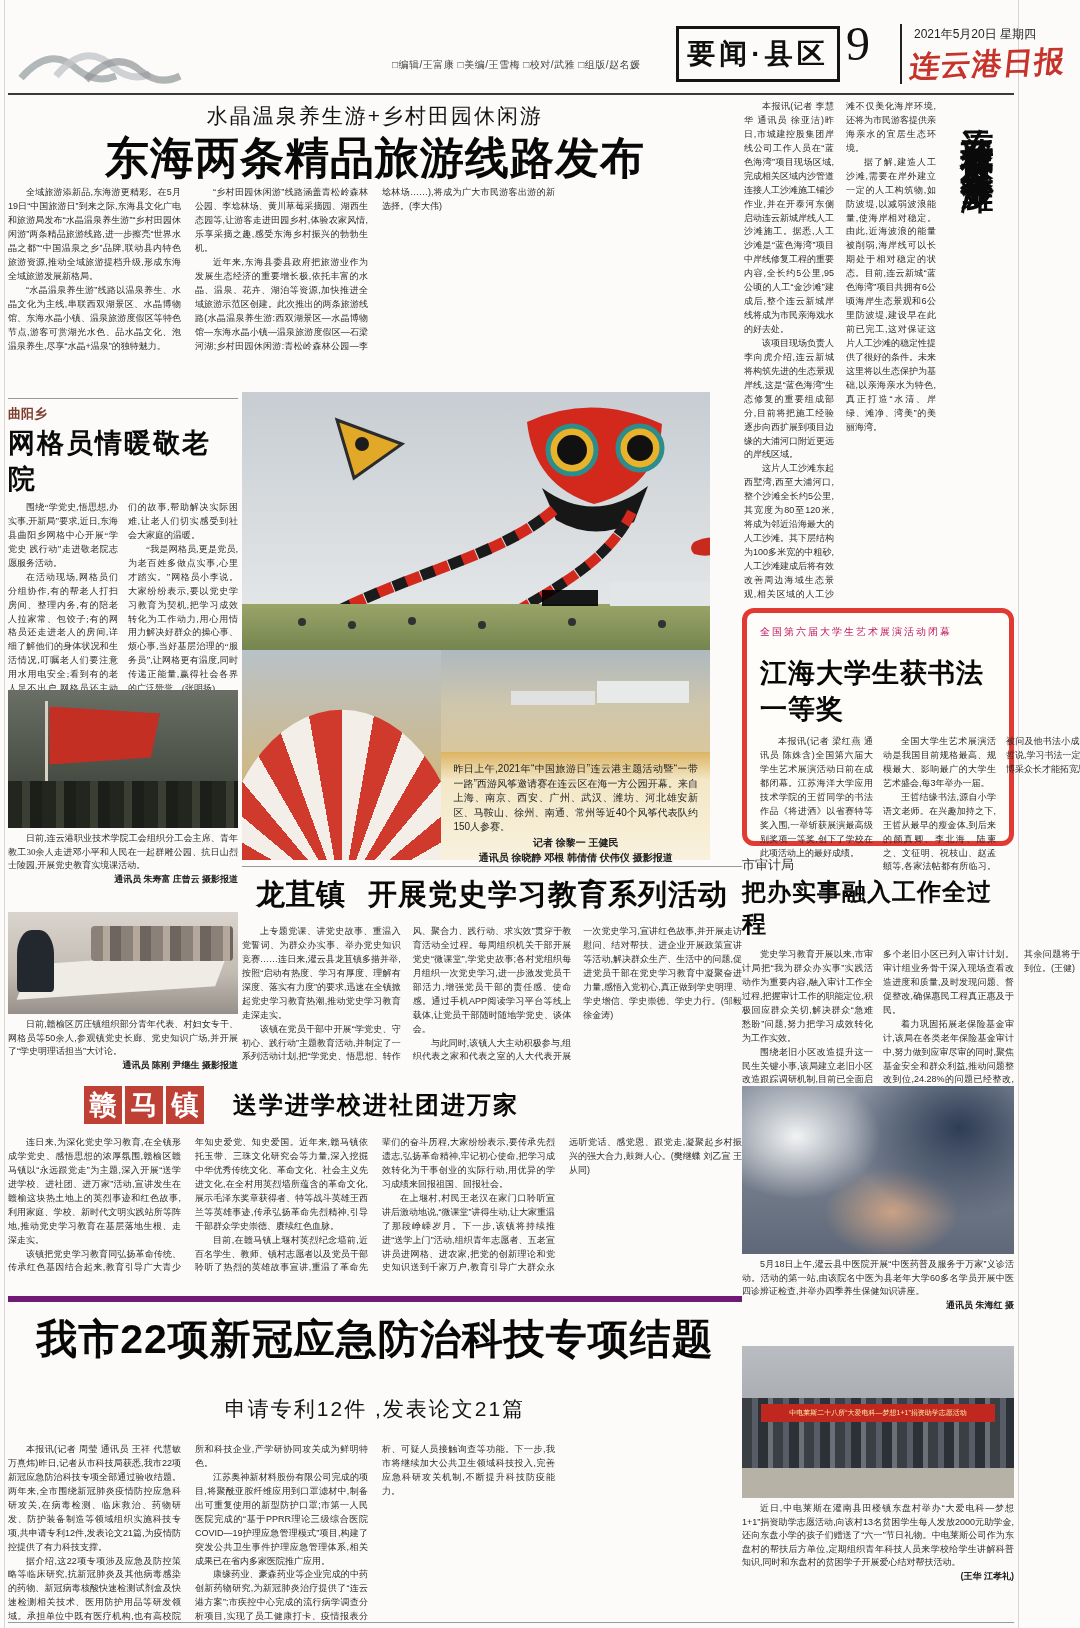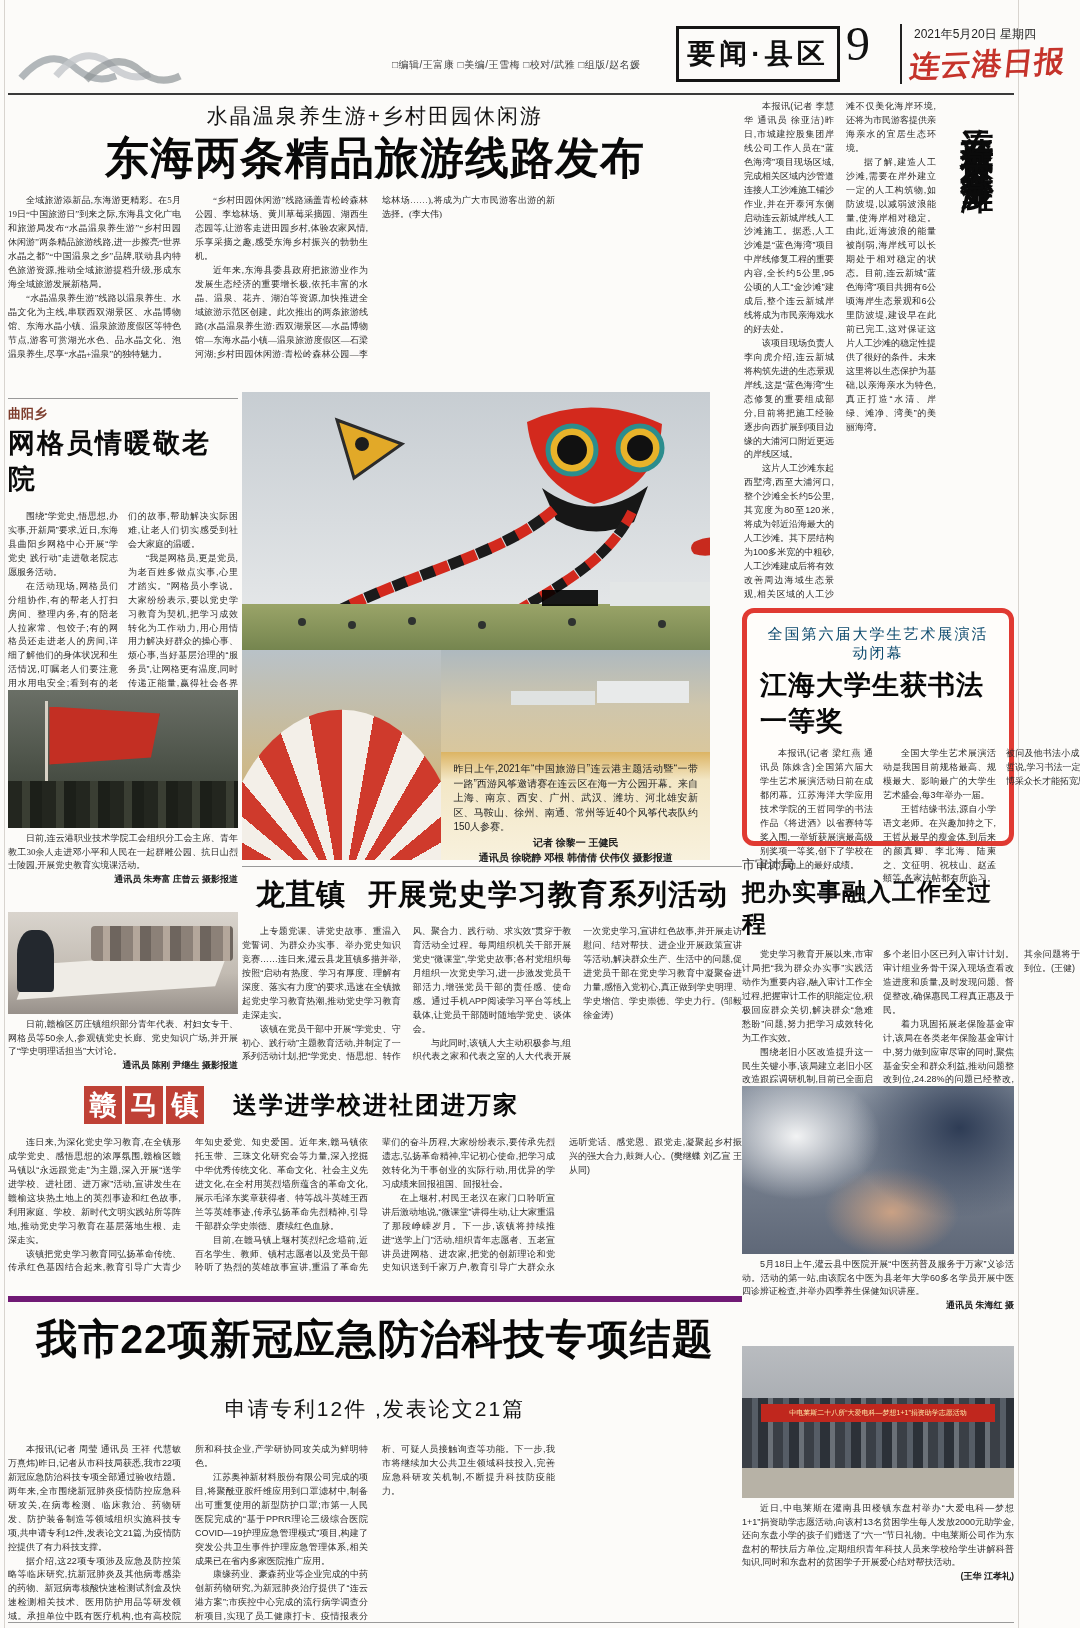--- a/index.html
+++ b/index.html
@@ -21,31 +21,31 @@
             transform:skewX(-8deg) rotate(-2deg);letter-spacing:1px;}
 
   
   .kicker-c{ text-align:center;font-size:21px;color:#141414;font-weight:500;letter-spacing:2px;}
   .headline-xl{text-align:center;font-size:44px;font-weight:900;color:#090909;letter-spacing:1px;line-height:1.1;margin-top:4px;}
   .body-cols{font-size:9px;line-height:1.55;text-align:justify;color:#2c2c2c;column-fill:auto;}
   .body-cols p{margin:0;text-indent:2em;}
   .byline-r{font-weight:700;text-align:right;font-size:9px;color:#222;}
 
   .a-donghai{position:absolute;left:8px;top:102px;width:734px;}
-  .a-donghai .body-cols{margin-top:12px;height:182px;column-count:4;column-gap:14px;font-family:Liberation Serif, serif;}
+  .a-donghai .body-cols{margin-top:4px;height:182px;column-count:4;column-gap:14px;}
 
   .a-xincheng{position:absolute;left:744px;top:100px;width:192px;height:506px;}
   .a-xincheng .body-cols{height:506px;column-count:2;column-gap:12px;}
   .v-headline{position:absolute;left:940px;top:102px;width:74px;height:512px;writing-mode:vertical-rl;
               font-size:33px;font-weight:900;color:#0b0b0b;letter-spacing:4px;line-height:74px;text-align:left;}
 
   .a-quyang{position:absolute;left:8px;top:398px;width:230px;border-top:1px solid #999;padding-top:6px;}
   .a-quyang .kick{font-size:13px;font-weight:700;color:#7d3c2c;margin-bottom:2px;}
   .a-quyang .hl{font-size:27px;font-weight:900;color:#0a0a0a;letter-spacing:2px;}
-  .a-quyang .body-cols{margin-top:13px;height:212px;column-count:2;column-gap:10px;}
+  .a-quyang .body-cols{margin-top:4px;height:212px;column-count:2;column-gap:10px;font-family:Liberation Serif, serif;}
 
   .photo-cap{font-size:9px;line-height:1.5;text-align:justify;color:#2c2c2c;margin-top:4px;}
   .photo-cap .ind{text-indent:2em;display:block;}
 
   .pl1{position:absolute;left:8px;top:690px;width:230px;font-family:Liberation Serif, serif;}
   .pl1 .ph{height:138px;background:linear-gradient(180deg,#6a6f66 0%,#4c5248 55%,#343a32 100%);position:relative;overflow:hidden;}
   .pl2{position:absolute;left:8px;top:912px;width:230px;}
   .pl2 .ph{height:102px;background:linear-gradient(180deg,#d9d4cd 0%,#c2bbb2 60%,#97908a 100%);position:relative;overflow:hidden;}
 
   .kite-block{position:absolute;left:242px;top:392px;width:468px;}
@@ -59,22 +59,22 @@
   .kite-right{width:287px;display:flex;flex-direction:column;}
   .beach{height:102px;background:linear-gradient(180deg,#aeb9bf 0%,#cfc6ac 55%,#d9c79d 100%);position:relative;overflow:hidden;}
   .beach .bld{position:absolute;left:58%;top:30%;width:34%;height:22%;background:#e8eaea;box-shadow:-90px 6px 0 -4px #dfe2e1;}
   .kcaption{height:108px;background:linear-gradient(180deg,#dcb463 0%,#f3e7c6 26%,#f8f1dd 100%);
             padding:10px 12px 0 12px;box-sizing:border-box;}
   .kcaption .txt{font-size:10px;line-height:1.45;text-align:justify;color:#222;}
   .kcaption .cr{font-size:10px;font-weight:700;text-align:center;color:#222;line-height:1.5;}
 
   .shufa{position:absolute;left:742px;top:608px;width:272px;height:238px;border:5px solid #e03a32;border-radius:12px;
          background:#fffdfa;box-sizing:border-box;padding:12px 13px 8px 13px;}
-  .shufa .kick{font-size:15px;color:#0c4a6e;letter-spacing:2px;text-align:center;}
-  .shufa .hl{font-size:27px;font-weight:900;color:#080808;margin-top:4px;letter-spacing:1px;}
+  .shufa .kick{font-size:10px;color:#be185d;letter-spacing:2px;}
+  .shufa .hl{font-size:27px;font-weight:900;color:#080808;margin-top:16px;letter-spacing:1px;}
   .shufa .body-cols{margin-top:8px;height:146px;column-count:2;column-gap:10px;}
 
   .a-longju{position:absolute;left:242px;top:866px;width:500px;border-top:1px solid #999;padding-top:8px;}
   .a-longju .hl{text-align:center;font-size:29px;font-weight:900;color:#0a0a0a;letter-spacing:1px;}
   .a-longju .hl .pfx{margin-right:22px;}
   .a-longju .body-cols{margin-top:10px;height:152px;column-count:3;column-gap:12px;}
 
   .a-shenji{position:absolute;left:742px;top:856px;width:272px;}
   .a-shenji .kick{font-size:13px;color:#333;}
   .a-shenji .hl{font-size:24px;font-weight:900;color:#0a0a0a;margin-top:2px;letter-spacing:1px;}

